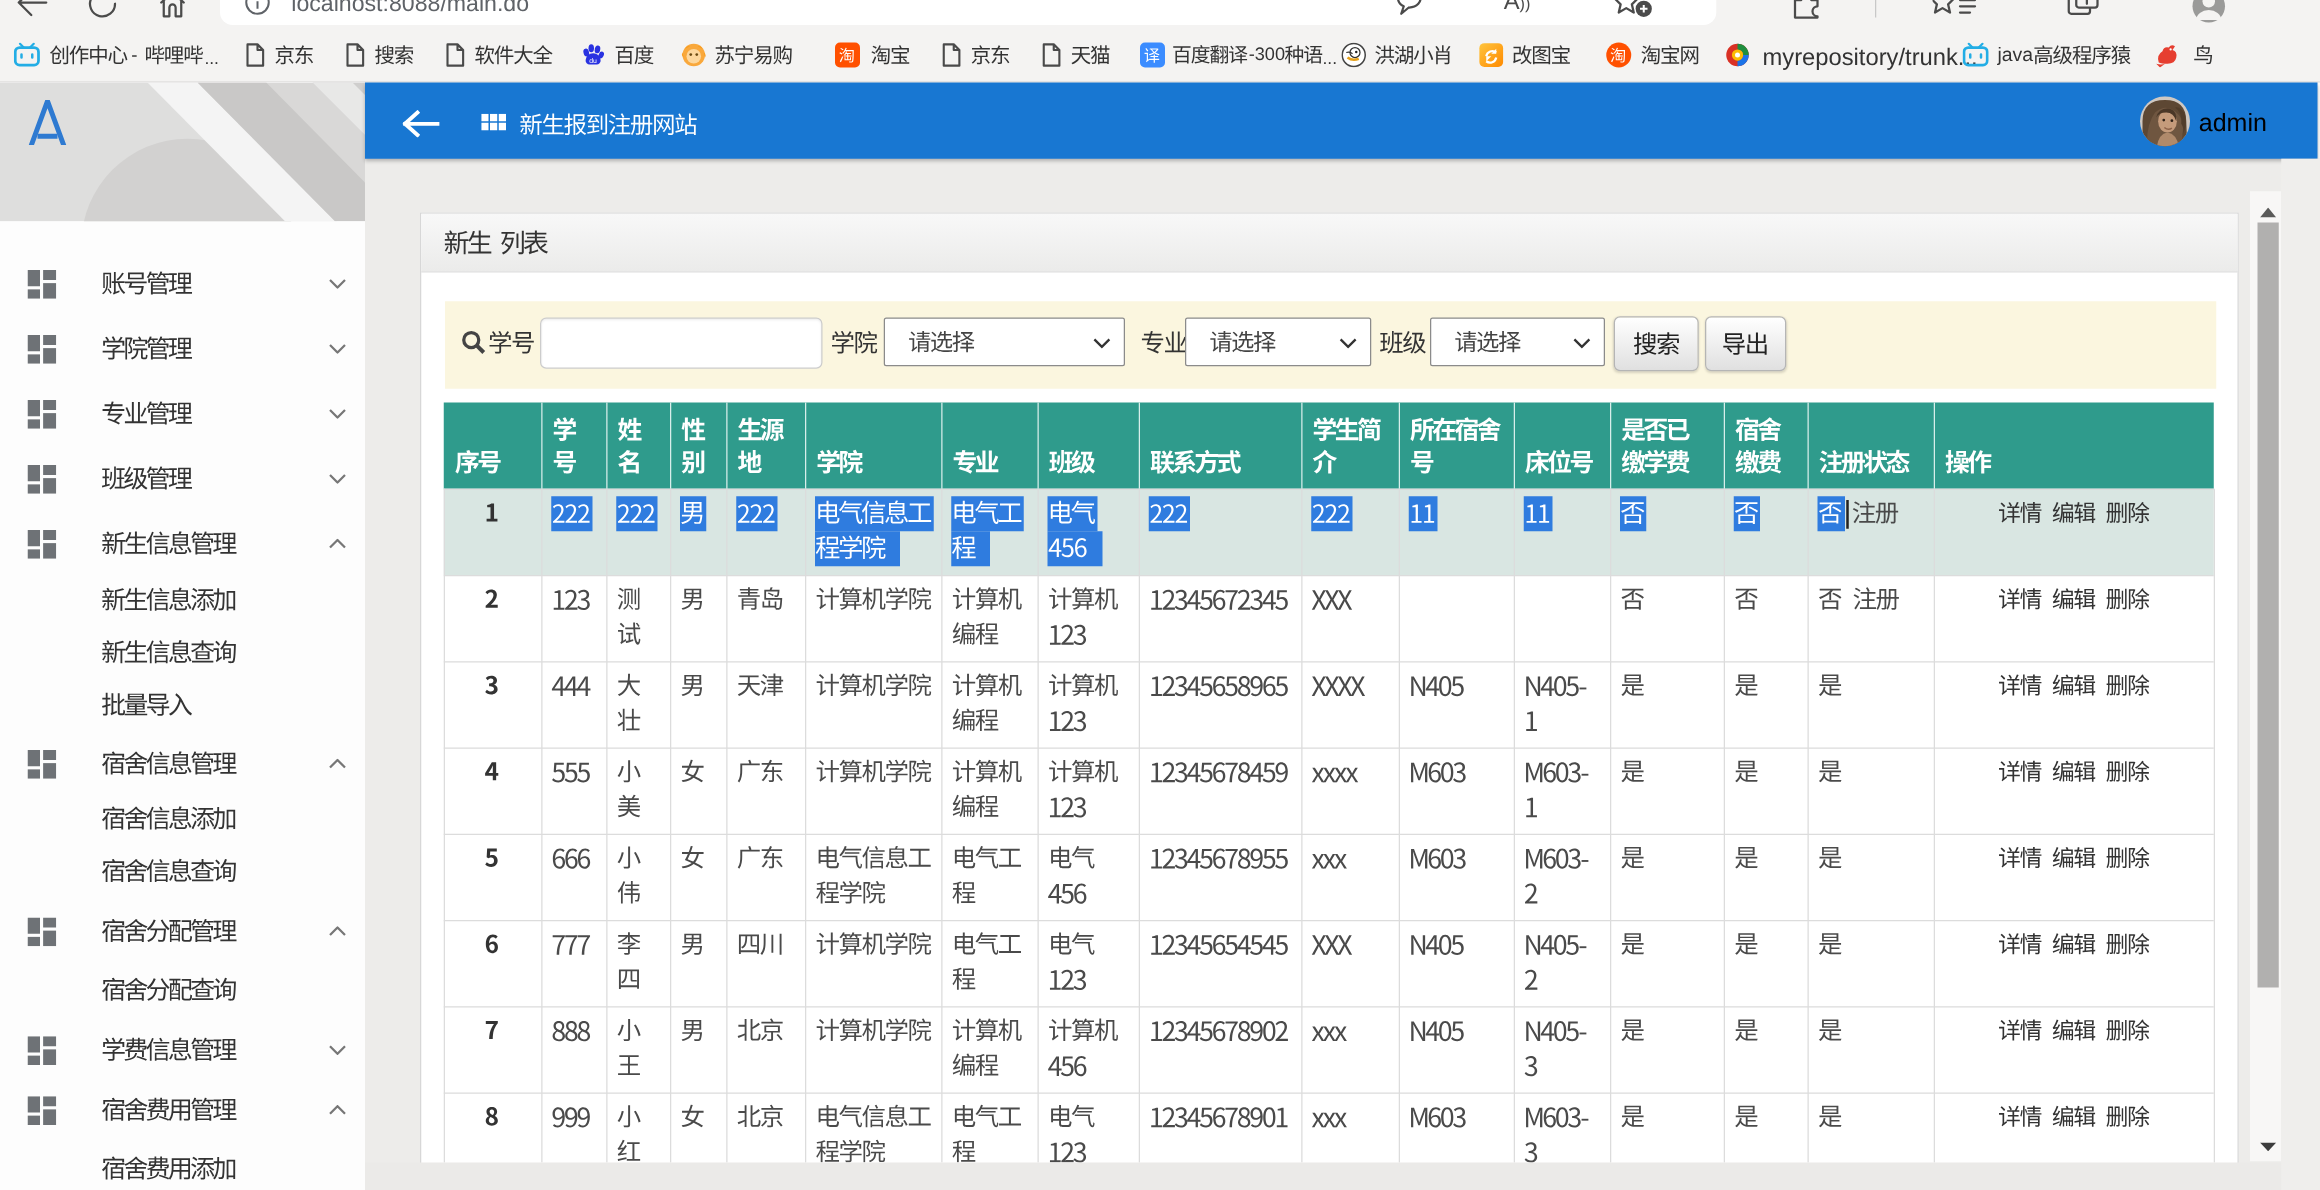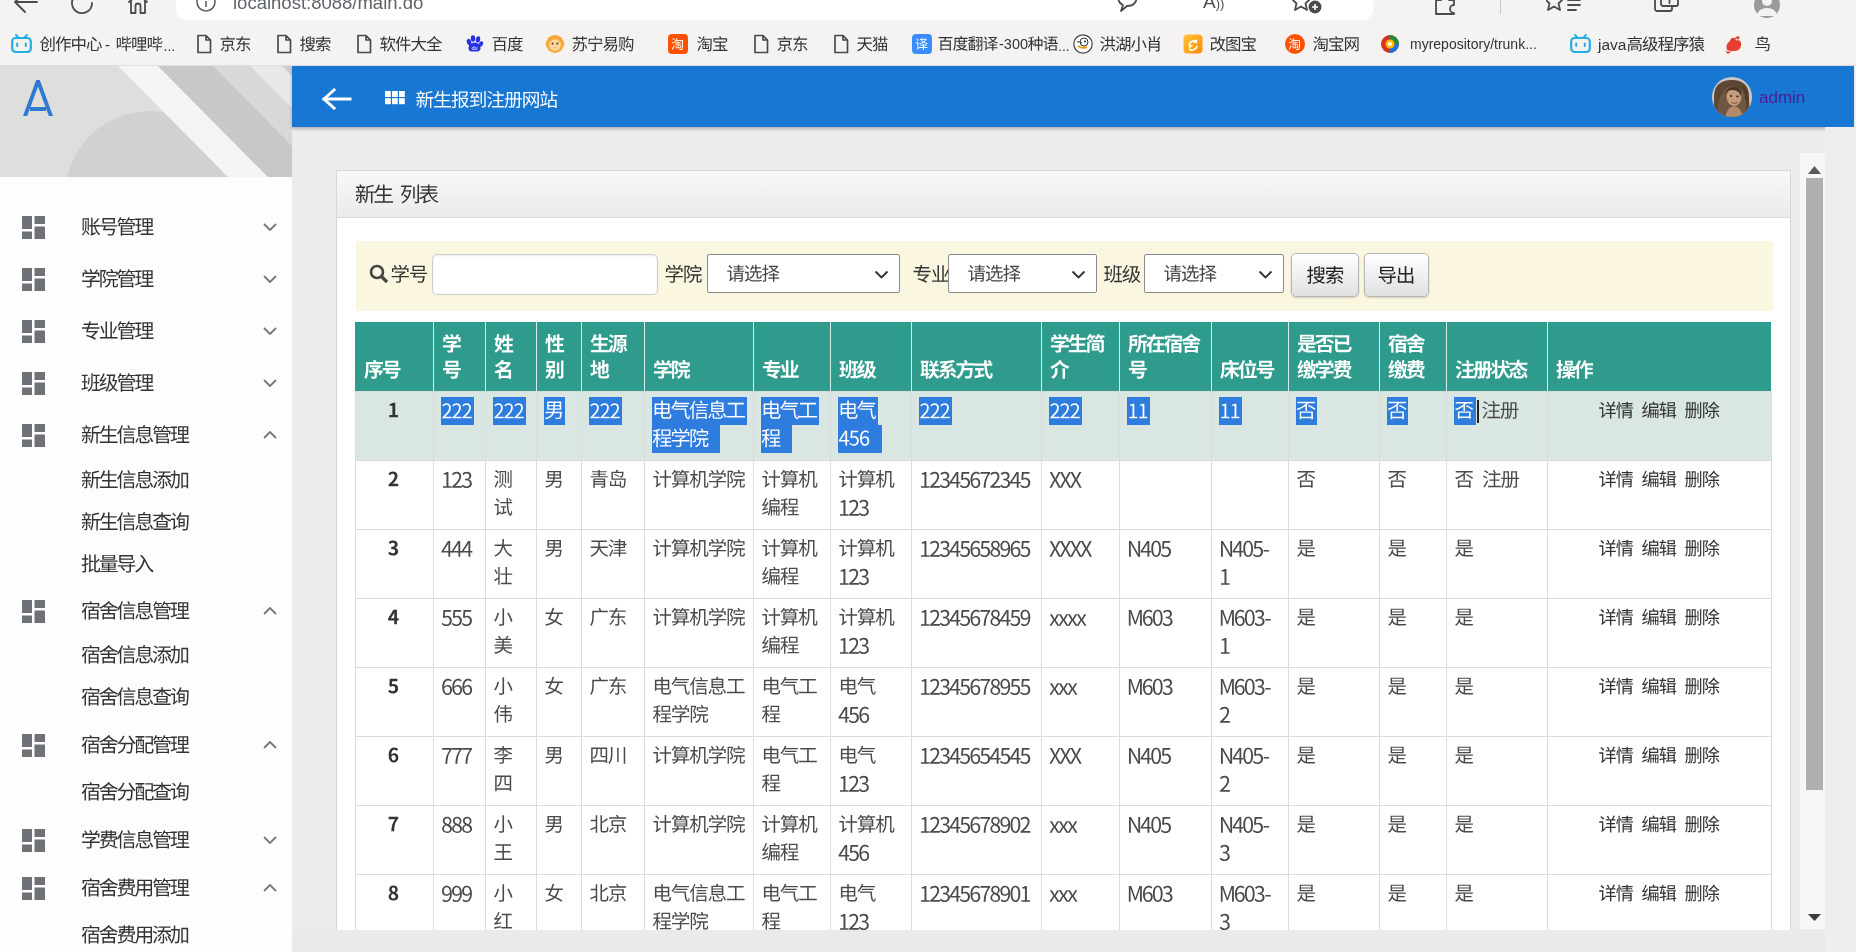--- a/index.html
+++ b/index.html
@@ -432,21 +432,21 @@
         <use href="#g34" transform="translate(2.500,-0.37) scale(1.06) translate(-2.500,0.37)" x="2.000"></use>
       </g>
     </svg>
     <svg style="position:absolute;left:1380px;top:34px" width="20" height="20" viewBox="0 0 20 20">
       <circle cx="10" cy="10" r="9" fill="#d93025"></circle>
       <path d="M10 1 a9 9 0 0 1 9 9 h-4.5 a4.5 4.5 0 0 0 -4.5 -4.5z" fill="#1e8e3e"></path>
       <path d="M19 10 a9 9 0 0 1 -9 9 v-4.5 a4.5 4.5 0 0 0 4.5 -4.5z" fill="#1a73e8"></path>
       <circle cx="10" cy="10" r="4.5" fill="#fbbc04"></circle>
       <circle cx="10" cy="10" r="2" fill="#fff"></circle>
     </svg>
-    <div style="position:absolute;left:1410px;top:37px;font-family:'Liberation Sans',sans-serif;font-size:14px;font-weight:400;color:#333;white-space:pre;line-height:1;letter-spacing:0;">myrepository/trunk...</div>
+    <div style="position:absolute;left:1410px;top:37px;font-family:'Liberation Sans',sans-serif;font-size:19px;font-weight:400;color:#333;white-space:pre;line-height:1;letter-spacing:0;">myrepository/trunk...</div>
     <svg style="position:absolute;left:1570px;top:34px" width="21" height="20" viewBox="0 0 21 20">
 <g stroke="#23ade5" fill="none" stroke-width="1.8" stroke-linecap="round">
         <path d="M5 1 L8 4 M16 1 L13 4"></path>
       </g>
 <rect x="1.2" y="4" width="18.6" height="14" rx="3.5" fill="none" stroke="#23ade5" stroke-width="2.2"></rect>
 <g stroke="#23ade5" stroke-width="2" stroke-linecap="round">
         <path d="M6.2 9.5 v2.5 M14.8 9.5 v2.5"></path>
       </g>
     </svg>
     <div style="position:absolute;left:1598px;top:37px;font-family:'Liberation Sans',sans-serif;font-size:15.5px;font-weight:400;color:#333;white-space:pre;line-height:1;letter-spacing:0;">java</div>
@@ -522,21 +522,21 @@
 <path d="M6 44 Q4 24 12 13 Q20 6 28 12 Q36 18 34 30 L33 44 Z" fill="#6f5640"></path>
 <ellipse cx="22" cy="20" rx="7.5" ry="9" fill="#c59b7b"></ellipse>
 <path d="M13 44 Q14 30 22 29 Q30 30 32 44 Z" fill="#b08a6b"></path>
 <path d="M13 17 Q15 9 24 10 Q30 12 29 20 Q27 13 21 13 Q15 13 13 17 Z" fill="#4a3727"></path>
 <circle cx="19" cy="19" r="1.1" fill="#2e2118"></circle>
         <circle cx="25.5" cy="19.5" r="1.1" fill="#2e2118"></circle>
 <path d="M19.5 25 Q22.5 27.5 25.5 25.5" stroke="#8d6248" stroke-width="1.3" fill="none"></path>
 <path d="M28 9 Q34 13 33 22 Q36 26 34 31 Q38 24 36 15 Q33 8 28 9 Z" fill="#513d2b"></path>
 </g>
     </svg>
-    <div style="position:absolute;left:1759px;top:89px;font-family:'Liberation Sans',sans-serif;font-size:17px;font-weight:400;color:#4c1d95;white-space:pre;line-height:1;letter-spacing:0;text-align:center;">admin</div>
+    <div style="position:absolute;left:1759px;top:89px;font-family:'Liberation Sans',sans-serif;font-size:20px;font-weight:400;color:#000000;white-space:pre;line-height:1;letter-spacing:0;text-align:center;">admin</div>
     <svg style="position:absolute;left:22px;top:216px" width="23" height="23" viewBox="0 0 23 23">
 <g fill="#6e7276">
         <rect x="0" y="0" width="10" height="13"></rect>
         <rect x="12.5" y="0" width="10.5" height="8"></rect>
 <rect x="0" y="15.5" width="10" height="7.5"></rect>
         <rect x="12.5" y="10.5" width="10.5" height="12.5"></rect>
       </g>
     </svg>
     <svg style="position:absolute;left:82.0px;top:214.4px;overflow:visible" width="73" height="26">
       <g fill="#333" transform="translate(0,19.22) scale(17.8)">

